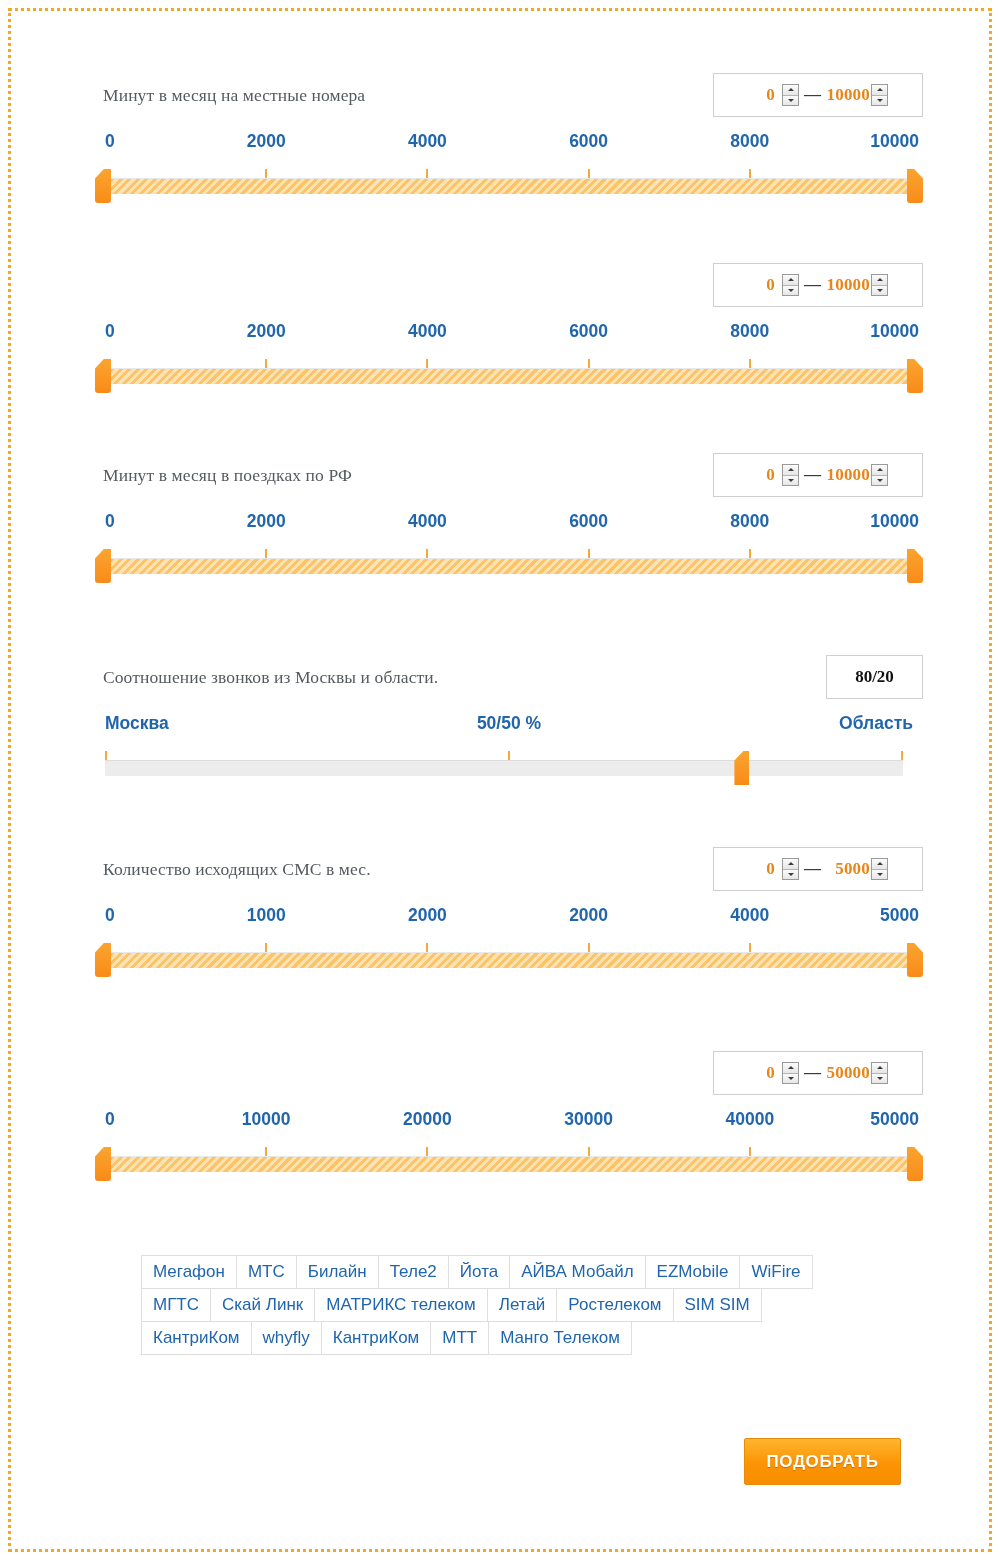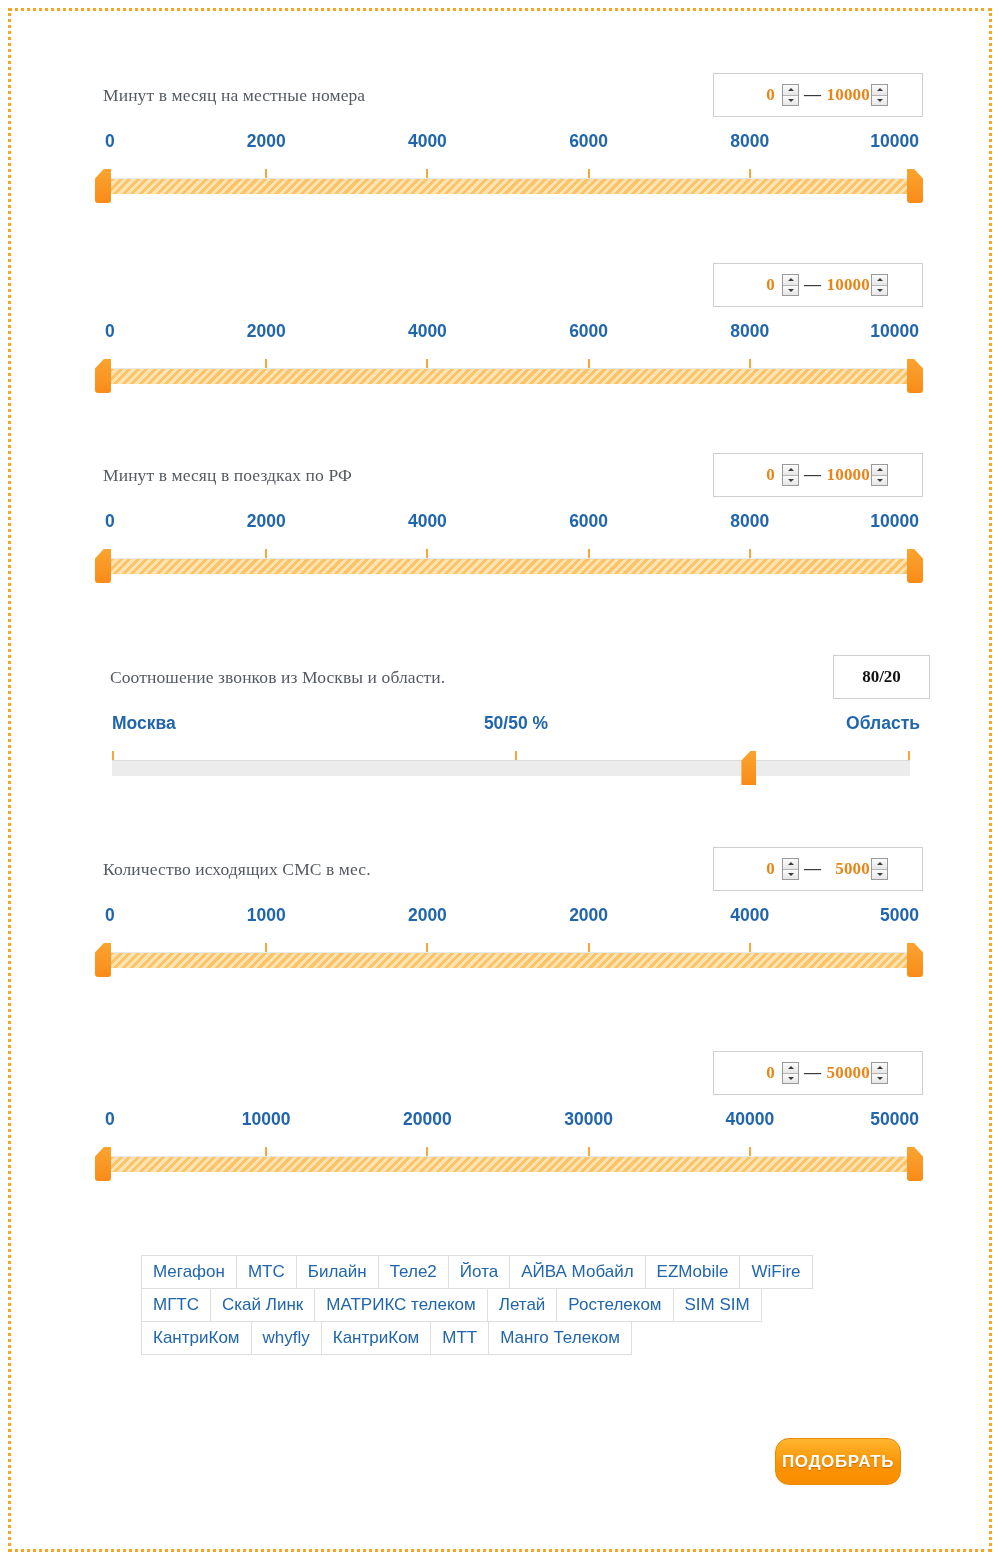--- a/index.html
+++ b/index.html
@@ -231,25 +231,25 @@
     padding: 7px 11px 8px 11px;
     margin: 0 -1px -1px 0;
     white-space: nowrap;
     line-height: 1;
   }
 
   
   .submit {
     position: absolute;
     right: 22px;
-    width: 126px;
+    width: 157px;
     height: 47px;
     background: linear-gradient(#ffb52e, #fb9405 55%, #f98d00);
     border: 1px solid #e98c05;
-    border-radius: 14px;
+    border-radius: 2px;
     color: #ffffff;
     font-size: 17px;
     font-weight: bold;
     letter-spacing: 0.6px;
     text-shadow: 0 1px 1px rgba(120,70,0,0.45);
     cursor: pointer;
     display: flex;
     align-items: center;
     justify-content: center;
     font-family: "Liberation Sans", sans-serif;
@@ -412,21 +412,21 @@
           </div>
         <div class="track-wrap">
           <div class="track"></div>
           <div class="fill" style="left:0;width:100%"></div>
         </div>
         <div class="handle left" style="left:0px;"></div>
         <div class="handle right" style="left:812px;"></div>
       </div>
     </div>
 
-    <div class="slider-row" style="top:644px;margin-left:7px;">
+    <div class="slider-row" style="top:644px;">
       <div class="row-head">
         <div class="row-label">Соотношение звонков из Москвы и области.</div>
         <div class="value-box">80/20</div>
       </div>
       <div class="scale">
         <span class="tick-label first" style="left:10px;">Москва</span>
         <span class="tick-label" style="left:50%;">50/50 %</span>
         <span class="tick-label last" style="left:818px;">Область</span>
       </div>
       <div class="slider">

